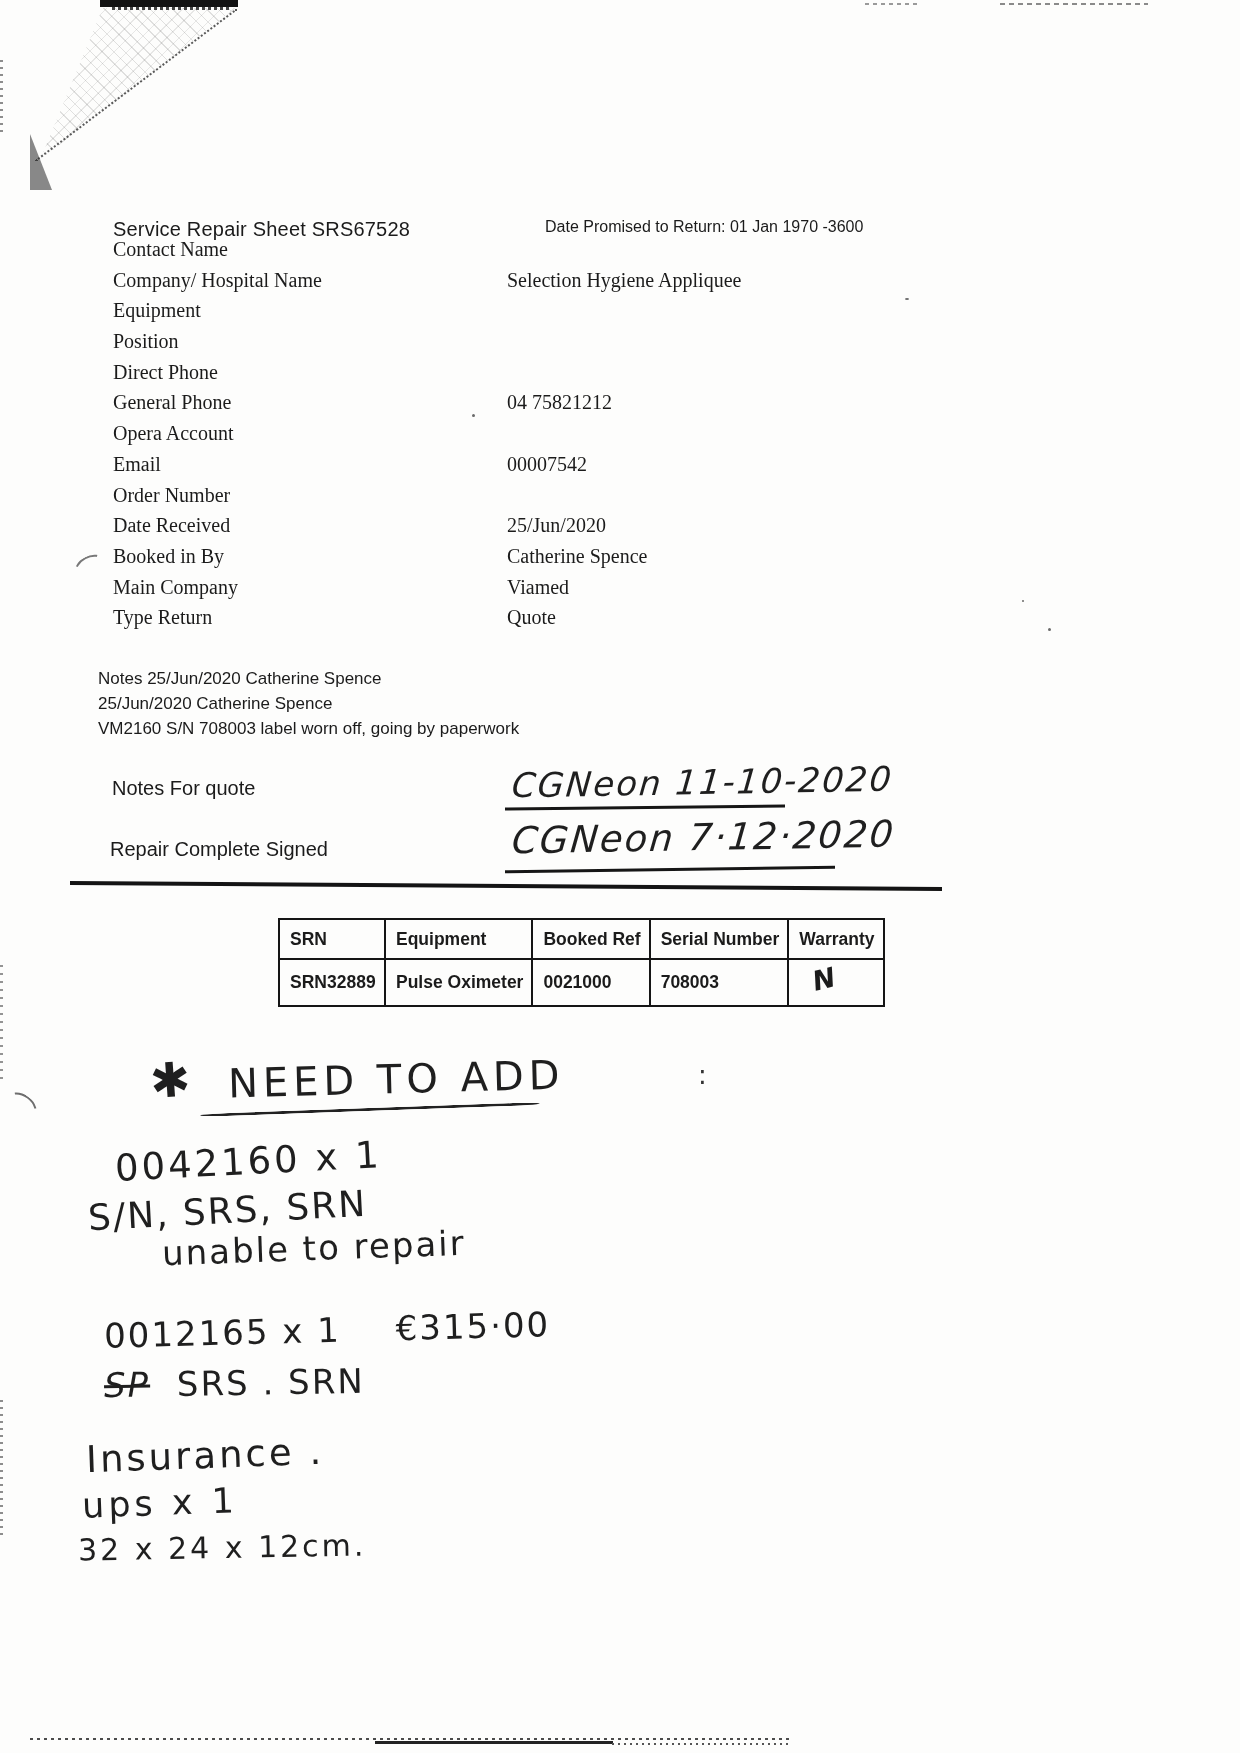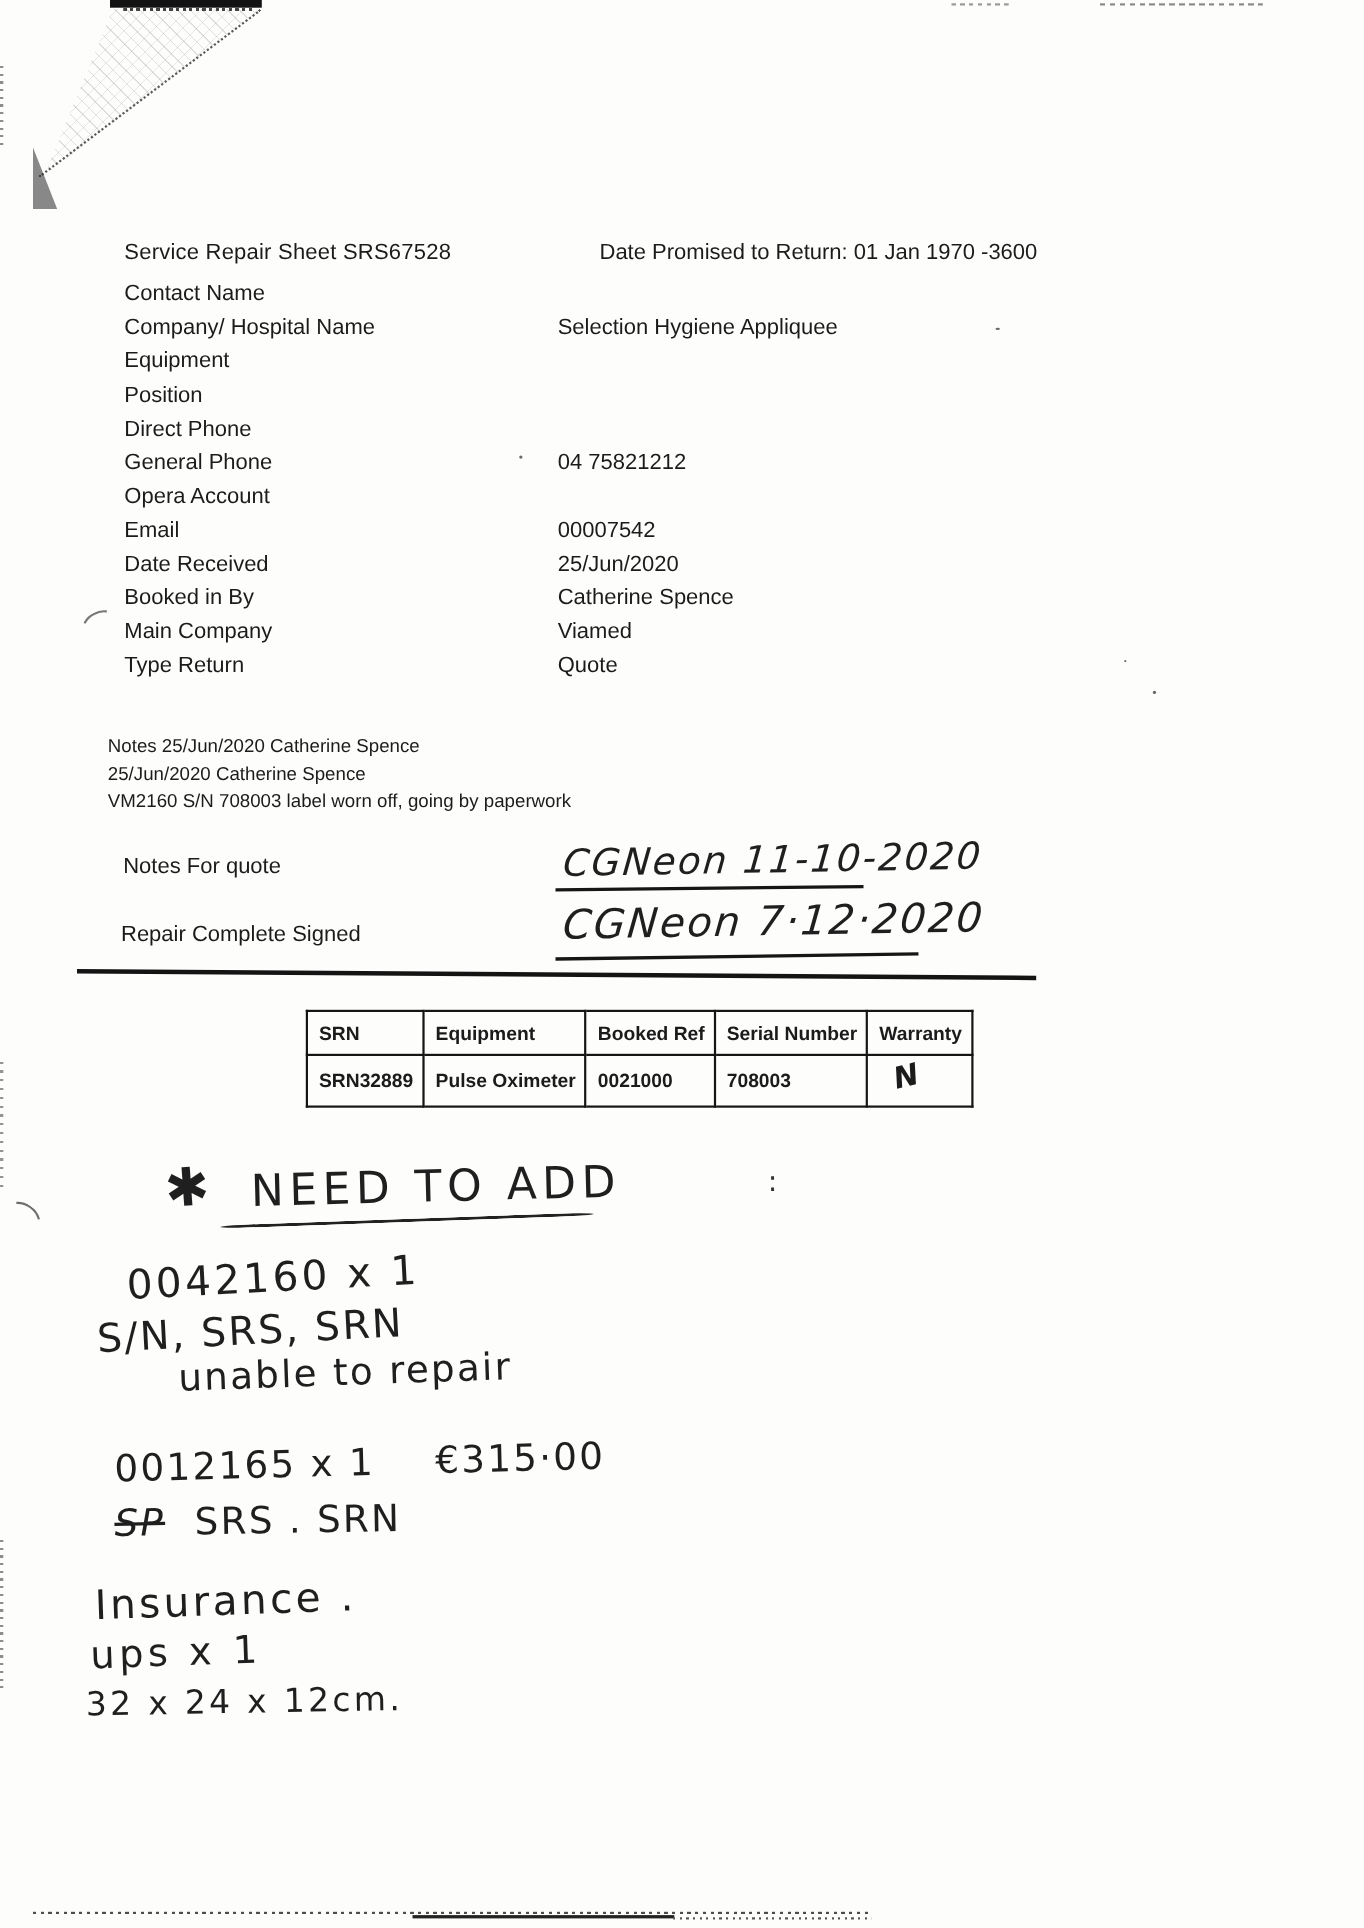--- a/index.html
+++ b/index.html
@@ -11,23 +11,23 @@
     font-family:"Liberation Sans", sans-serif;
     color:#1b1b1b;
   }
   
   .doc-title{
     position:absolute;left:113px;top:218px;
     font-size:20px;letter-spacing:.2px;
   }
   .date-promised{
     position:absolute;left:545px;top:218px;
-    font-size:20px;
-  }
-  .fields{position:absolute;left:113px;top:252px;width:980px;}
+    font-size:16px;
+  }
+  .fields{position:absolute;left:113px;top:234px;width:980px;font-family:Liberation Serif, serif;}
   .frow{position:relative;height:30.7px;line-height:30.7px;font-size:20px;}
   .fvalue{position:absolute;left:394px;top:0;white-space:nowrap;}
   .notes{
     position:absolute;left:98px;top:666px;
     font-size:17px;line-height:25px;
   }
   .signoff-label{position:absolute;font-size:20px;}
   .lbl-ready{left:112px;top:777px;}
   .lbl-complete{left:110px;top:838px;}
   
@@ -195,20 +195,24 @@
       <span>General Phone</span>
       <span class="fvalue">04 75821212</span>
     </div>
     <div class="frow">
       <span>Opera Account</span>
       <span class="fvalue"></span>
     </div>
     <div class="frow">
       <span>Email</span>
       <span class="fvalue">00007542</span>
+    </div>
+    <div class="frow">
+      <span>Order Number</span>
+      <span class="fvalue"></span>
     </div>
     <div class="frow">
       <span>Date Received</span>
       <span class="fvalue">25/Jun/2020</span>
     </div>
     <div class="frow">
       <span>Booked in By</span>
       <span class="fvalue">Catherine Spence</span>
     </div>
     <div class="frow">

